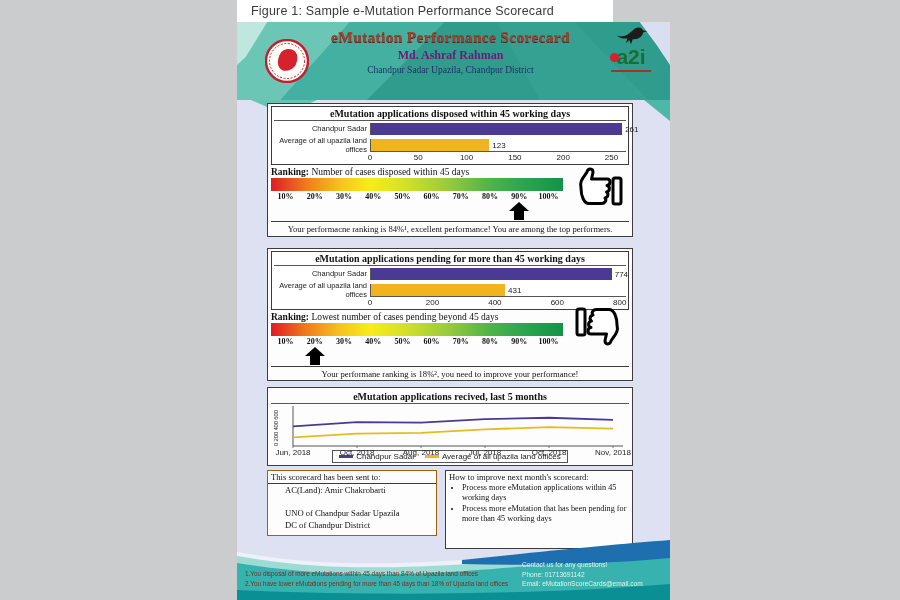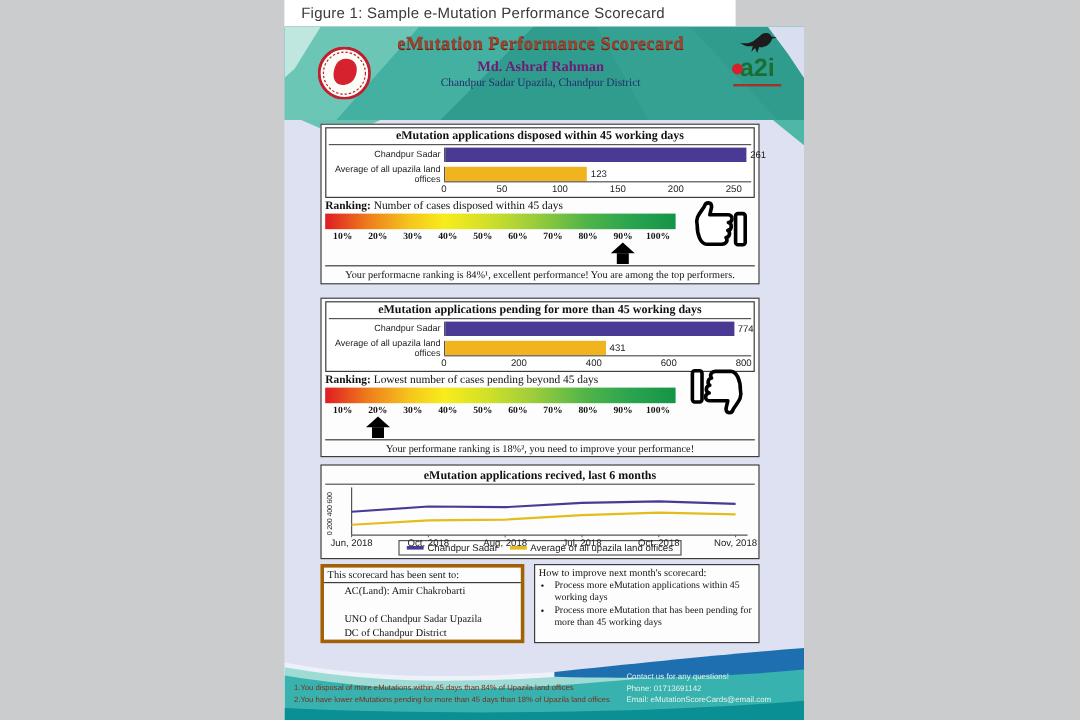--- a/index.html
+++ b/index.html
@@ -74,24 +74,24 @@
   .line-area { position:relative; margin-left:12px; margin-top:2px; height:42px; }
   .ylab { position:absolute; left:-10px; top:40px; transform:rotate(-90deg); transform-origin:0 0; font-family:"Liberation Sans", sans-serif; font-size:6px; color:#222; white-space:nowrap; letter-spacing:-0.2px; }
   .x-labels { position:relative; height:10px; margin-left:12px; }
   .x-labels span { position:absolute; width:64px; text-align:center; font-family:"Liberation Sans", sans-serif; font-size:8px; color:#222; }
   .legend-box { align-self:center; display:inline-flex; gap:10px; border:1px solid #555; padding:1px 6px; margin-top:1px;
     font-family:"Liberation Sans", sans-serif; font-size:8px; color:#222; align-items:center; }
   .lg-item { display:inline-flex; align-items:center; gap:3px; }
   .lg-swatch { display:inline-block; width:14px; height:2.6px; }
 
   
-  .sent-box { position:absolute; left:30px; top:448px; width:170px; height:66px; border:3px solid #a16207; background:#fdfdfd; font-size:8.6px; color:#111; }
+  .sent-box { position:absolute; left:30px; top:448px; width:170px; height:66px; border:1px solid #a16207; background:#fdfdfd; font-size:8.6px; color:#111; }
   .sent-head { border-bottom:1px solid #3c3c3c; padding:1px 3px; }
   .sent-lines { padding:1px 17px; line-height:1.35; }
-  .improve-box { position:absolute; left:208px; top:448px; width:188px; height:66px; border:1px solid #3c3c3c; background:#fdfdfd; font-size:8.6px; color:#111; padding:1px 3px; }
+  .improve-box { position:absolute; left:208px; top:448px; width:188px; height:79px; border:1px solid #3c3c3c; background:#fdfdfd; font-size:8.6px; color:#111; padding:1px 3px; }
   .improve-box ul { margin:1px 0 0 13px; font-size:8.2px; line-height:1.25; }
 
   
   .footer { position:absolute; left:0; top:514px; width:433px; height:64px; }
   .footnotes { position:absolute; left:8px; top:33px; font-family:"Liberation Sans", sans-serif; font-size:6.4px; color:#7e2c1c; line-height:1.5; }
   .contact { position:absolute; left:285px; top:24px; font-family:"Liberation Sans", sans-serif; font-size:6.6px; color:#e2f1ee; line-height:1.45; }
 </style>
 </head>
 <body>
 
@@ -249,21 +249,21 @@
       <svg class="thumb" style="top:56px" width="56" height="46" viewBox="0 0 56 46">
         <g transform="rotate(180 28 23)" fill="#fff" stroke="#000" stroke-width="3" stroke-linejoin="round" stroke-linecap="round">
           <path d="M10 26 C8 19 13 15 16 10 C17 6 22 6 22 10.5 L20.5 17 L36 17 C40 17 40 23 36 23.5 C39.5 24.5 39 29.5 35.5 30 C38 31.5 37 35.5 34 36 C36 38.5 34 41.5 30.5 41.5 L18 41.5 C13 41.5 10 34 10 26 Z"></path>
           <rect x="42" y="16" width="8" height="26" rx="2"></rect>
         </g>
       </svg>
       <div class="result-strip">Your performane ranking is 18%², you need to improve your performance!</div>
     </div>
 
     <div class="panel p3">
-      <div class="chart-title">eMutation applications recived, last 6 months</div>
+      <div class="chart-title">eMutation applications recived, last 5 months</div>
       <div class="line-area">
         <span class="ylab">0 200 400 600</span>
         <svg id="line-plot" width="344" height="42" viewBox="0 0 344 42">
           <line x1="10" y1="0" x2="10" y2="40" stroke="#555" stroke-width="1"></line>
           <line x1="10" y1="40" x2="340" y2="40" stroke="#555" stroke-width="1"></line>
         <line x1="10" x2="10" y1="40" y2="42" stroke="#555" stroke-width="0.8"></line>
             <line x1="74" x2="74" y1="40" y2="42" stroke="#555" stroke-width="0.8"></line>
             <line x1="138" x2="138" y1="40" y2="42" stroke="#555" stroke-width="0.8"></line>
             <line x1="202" x2="202" y1="40" y2="42" stroke="#555" stroke-width="0.8"></line>
             <line x1="266" x2="266" y1="40" y2="42" stroke="#555" stroke-width="0.8"></line>

